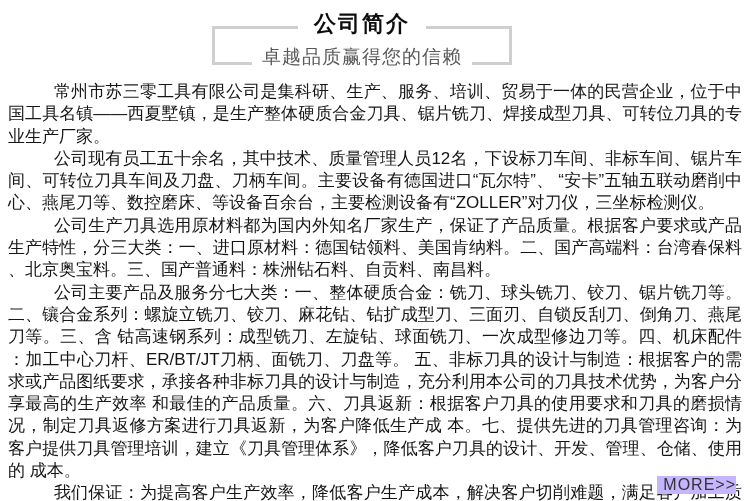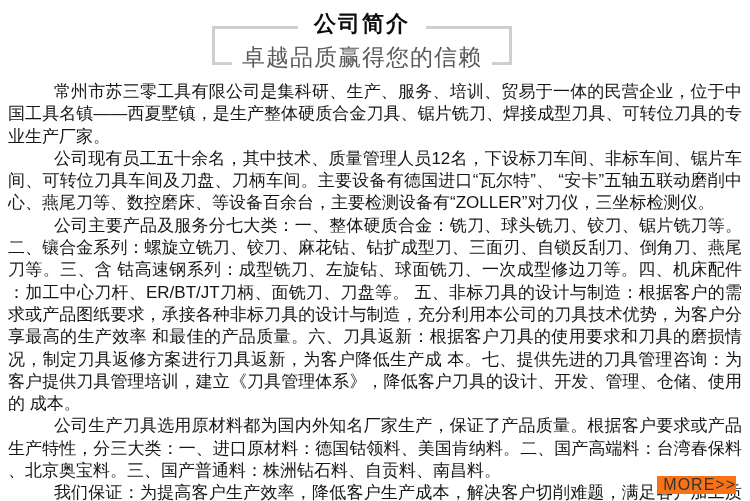--- a/index.html
+++ b/index.html
@@ -41,21 +41,21 @@
     letter-spacing: 2px;
     white-space: nowrap;
   }
   .section-subtitle {
     position: absolute;
     left: 362px;
     top: 44px;
     transform: translateX(-50%);
     background: #ffffff;
     padding: 0 10px;
-    font-size: 23px;
+    font-size: 19px;
     line-height: 26px;
     color: #5a5a5a;
     letter-spacing: 1px;
     white-space: nowrap;
   }
 
   
   .content {
     padding: 3px 8px 0 8px;
     font-size: 17px;
@@ -68,39 +68,39 @@
   .content p {
     margin: 0;
     text-indent: 2.7em;
   }
 
   
   .more-link {
     position: absolute;
     right: 14px;
     bottom: 7px;
-    background: #f97316;
+    background: #c4b5fd;
     padding-left: 6px;
     font-size: 16px;
     color: #333333;
     letter-spacing: 1px;
     cursor: pointer;
     text-decoration: none;
   }
 </style>
 </head>
 <body>
 
 <div class="header">
   <div class="title-frame"></div>
   <div class="section-title">公司简介</div>
   <div class="section-subtitle">卓越品质赢得您的信赖</div>
 </div>
 
 <div class="content">
   <p>常州市苏三零工具有限公司是集科研、生产、服务、培训、贸易于一体的民营企业，位于中国工具名镇——西夏墅镇，是生产整体硬质合金刀具、锯片铣刀、焊接成型刀具、可转位刀具的专业生产厂家。</p>
   <p>公司现有员工五十余名，其中技术、质量管理人员12名，下设标刀车间、非标车间、锯片车间、可转位刀具车间及刀盘、刀柄车间。主要设备有德国进口“瓦尔特”、 “安卡”五轴五联动磨削中心、燕尾刀等、数控磨床、等设备百余台，主要检测设备有“ZOLLER”对刀仪，三坐标检测仪。</p>
+  <p>公司生产刀具选用原材料都为国内外知名厂家生产，保证了产品质量。根据客户要求或产品生产特性，分三大类：一、进口原材料：德国钴领料、美国肯纳料。二、国产高端料：台湾春保料、北京奥宝料。三、国产普通料：株洲钻石料、自贡料、南昌料。</p>
   <p>公司主要产品及服务分七大类：一、整体硬质合金：铣刀、球头铣刀、铰刀、锯片铣刀等。二、镶合金系列：螺旋立铣刀、铰刀、麻花钻、钻扩成型刀、三面刃、自锁反刮刀、倒角刀、燕尾刀等。三、含 钴高速钢系列：成型铣刀、左旋钻、球面铣刀、一次成型修边刀等。四、机床配件：加工中心刀杆、ER/BT/JT刀柄、面铣刀、刀盘等。 五、非标刀具的设计与制造：根据客户的需求或产品图纸要求，承接各种非标刀具的设计与制造，充分利用本公司的刀具技术优势，为客户分享最高的生产效率 和最佳的产品质量。六、刀具返新：根据客户刀具的使用要求和刀具的磨损情况，制定刀具返修方案进行刀具返新，为客户降低生产成 本。七、提供先进的刀具管理咨询：为客户提供刀具管理培训，建立《刀具管理体系》，降低客户刀具的设计、开发、管理、仓储、使用的 成本。</p>
-  <p>公司生产刀具选用原材料都为国内外知名厂家生产，保证了产品质量。根据客户要求或产品生产特性，分三大类：一、进口原材料：德国钴领料、美国肯纳料。二、国产高端料：台湾春保料、北京奥宝料。三、国产普通料：株洲钻石料、自贡料、南昌料。</p>
   <p>我们保证：为提高客户生产效率，降低客户生产成本，解决客户切削难题，满足客户加工质量，以质量第一、信誉至上、交货及时为宗旨，竭诚为制造行业服务。</p>
 </div>
 
 <a class="more-link">MORE&gt;&gt;</a>
 
 </body></html>

